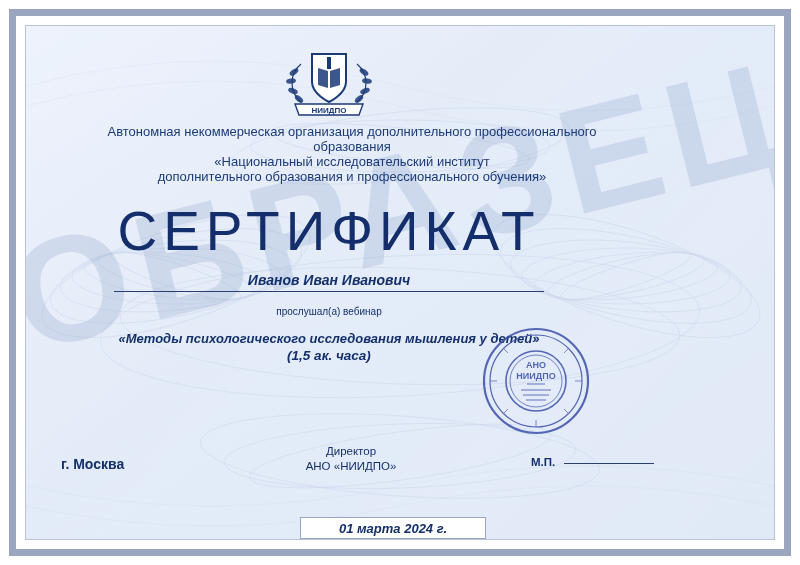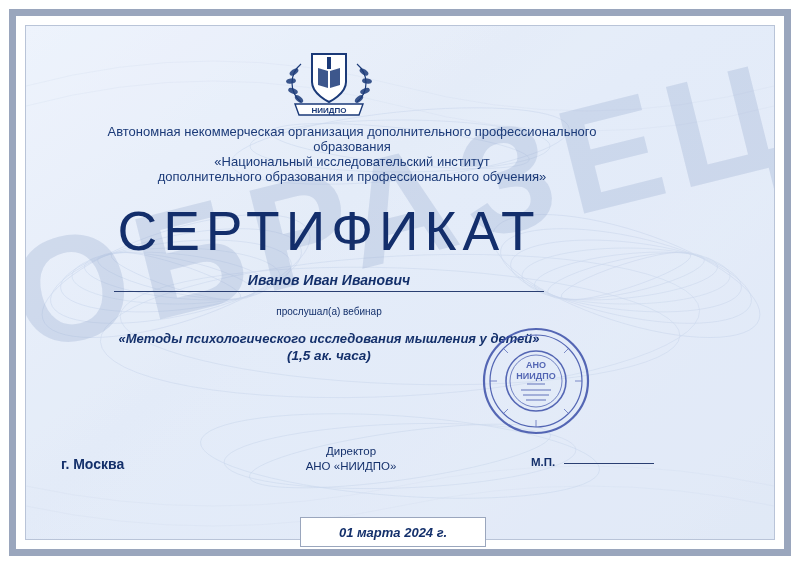--- a/index.html
+++ b/index.html
@@ -225,21 +225,21 @@
     text-align: center;
     font-size: 10.5px;
     color: #1b3a78;
   }
 
   .date-box {
     position: absolute;
     left: 300px;
     top: 517px;
     width: 186px;
-    height: 30px;
+    height: 22px;
     background: #ffffff;
     border: 1px solid #9aa6bd;
     z-index: 6;
     display: flex;
     align-items: center;
     justify-content: center;
     font-size: 13px;
     font-weight: bold;
     font-style: italic;
     color: #14306b;

